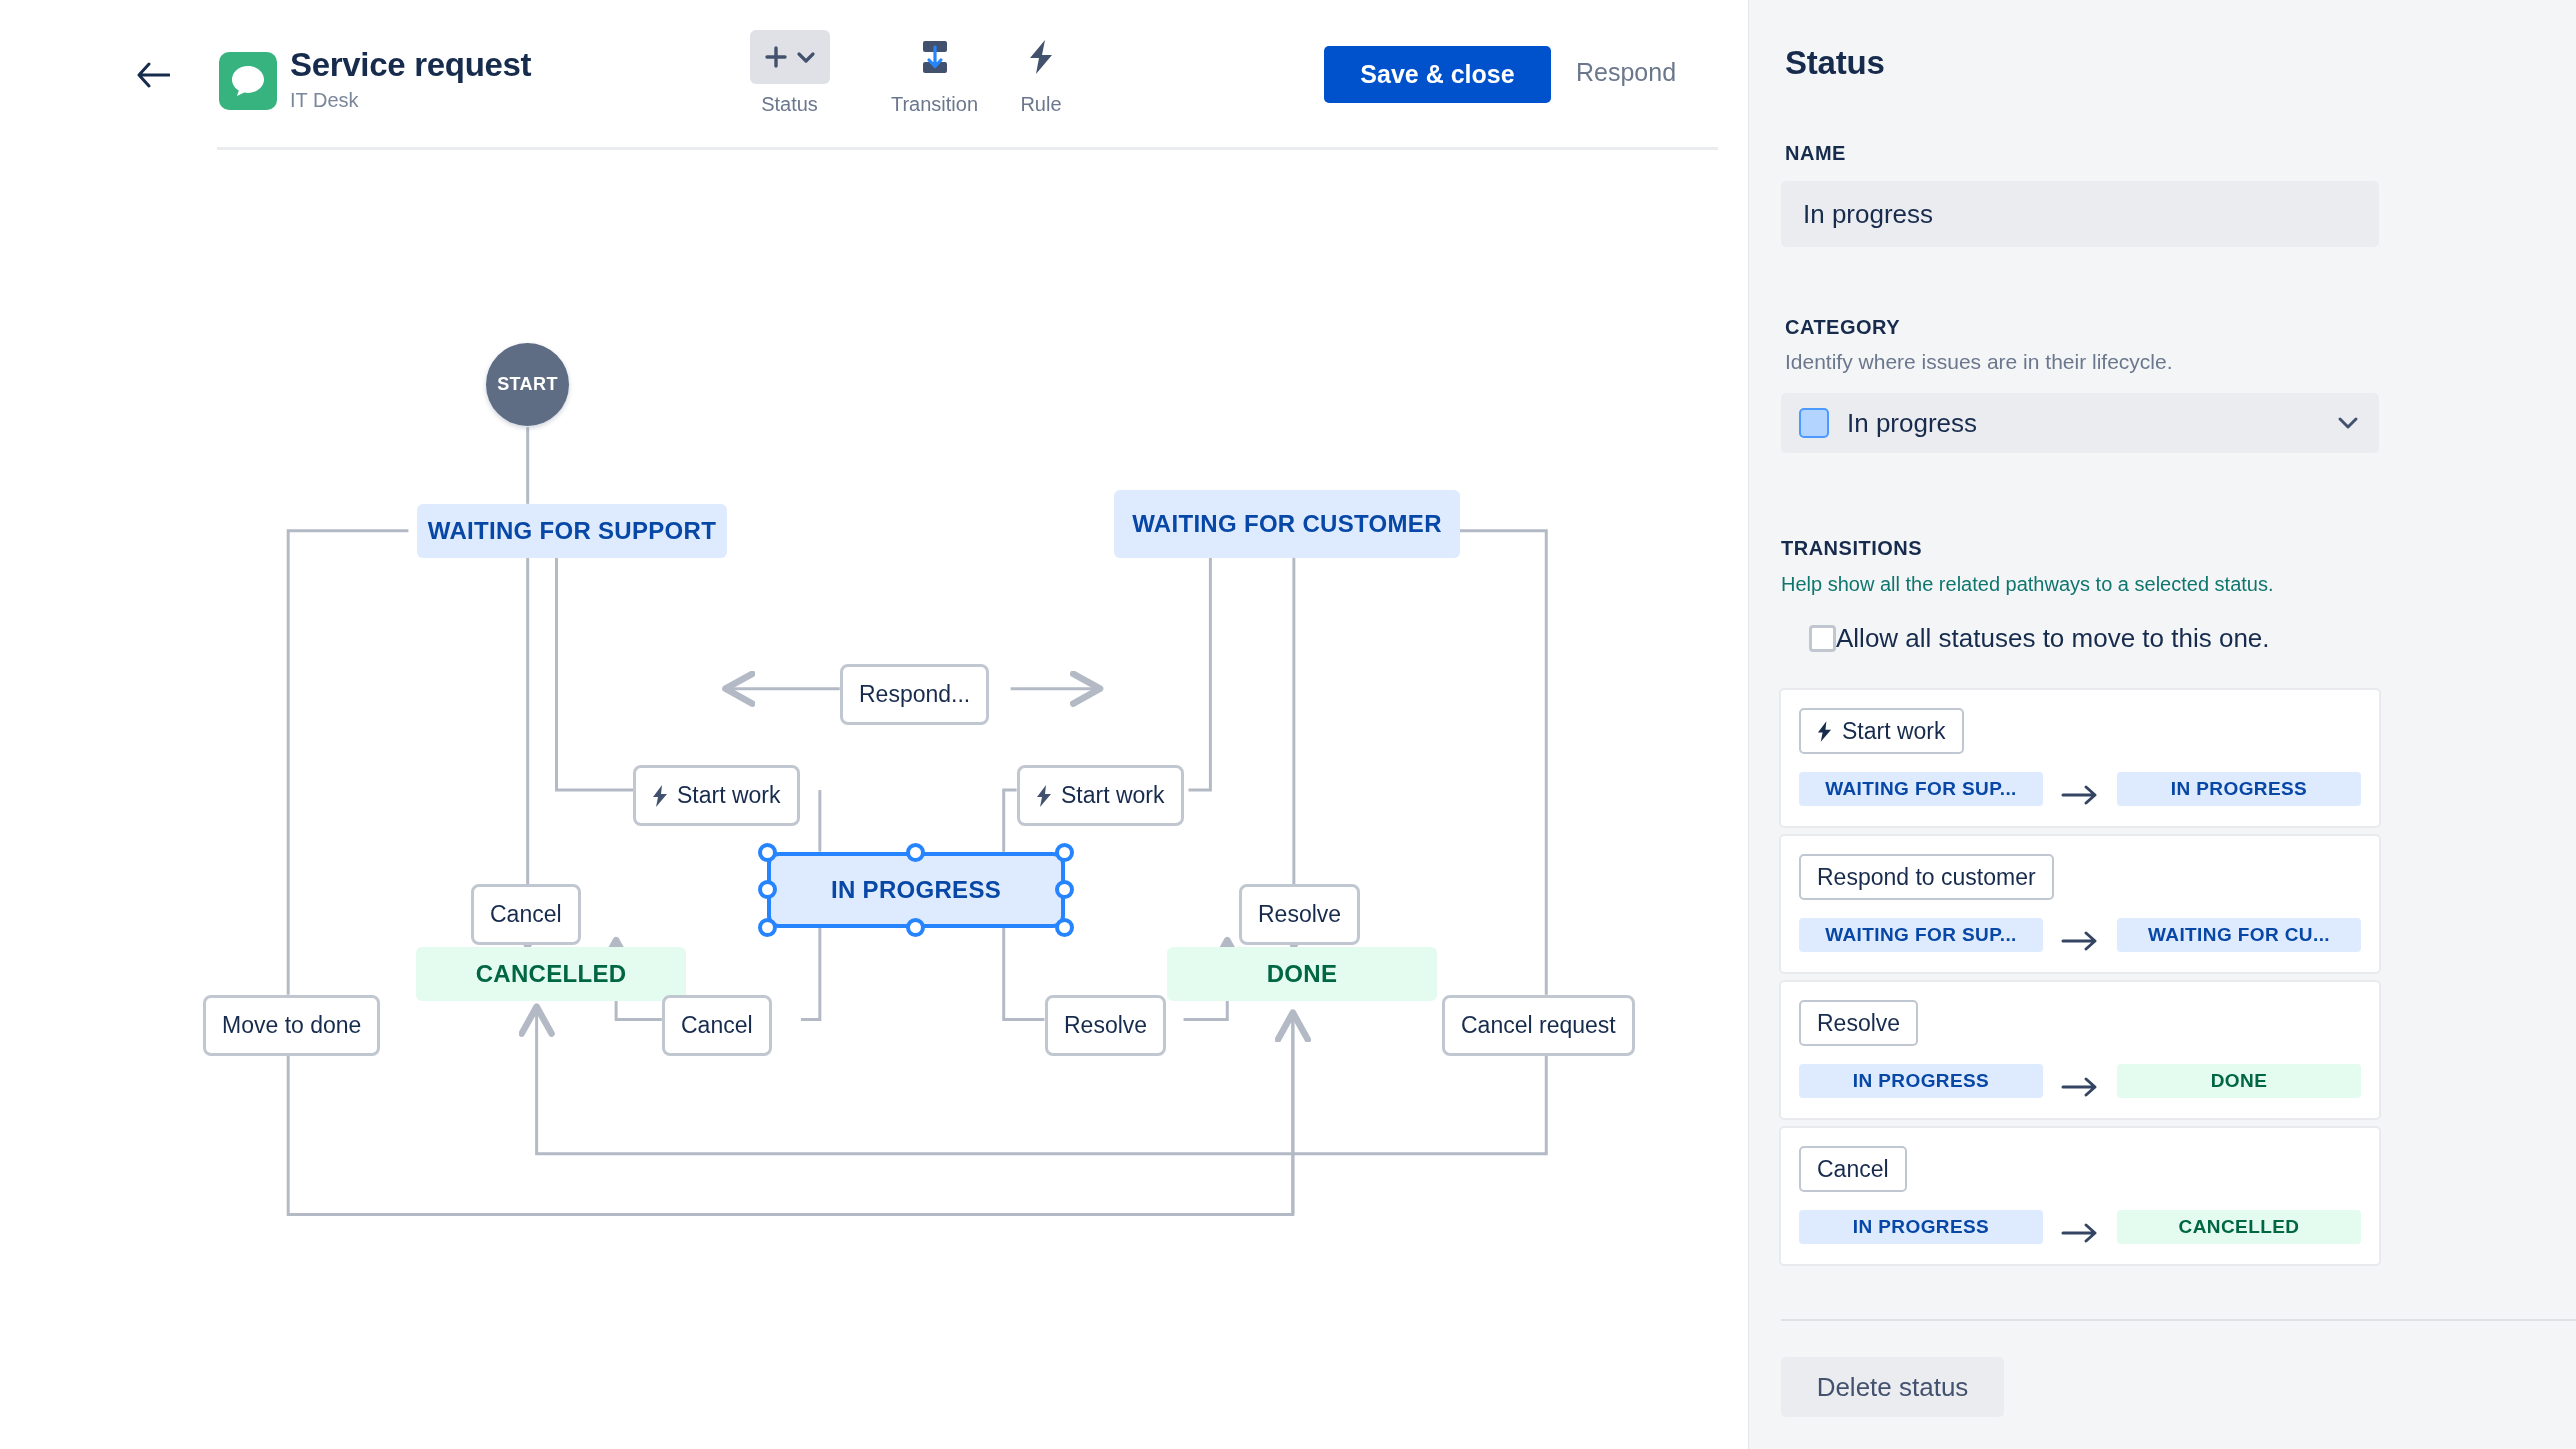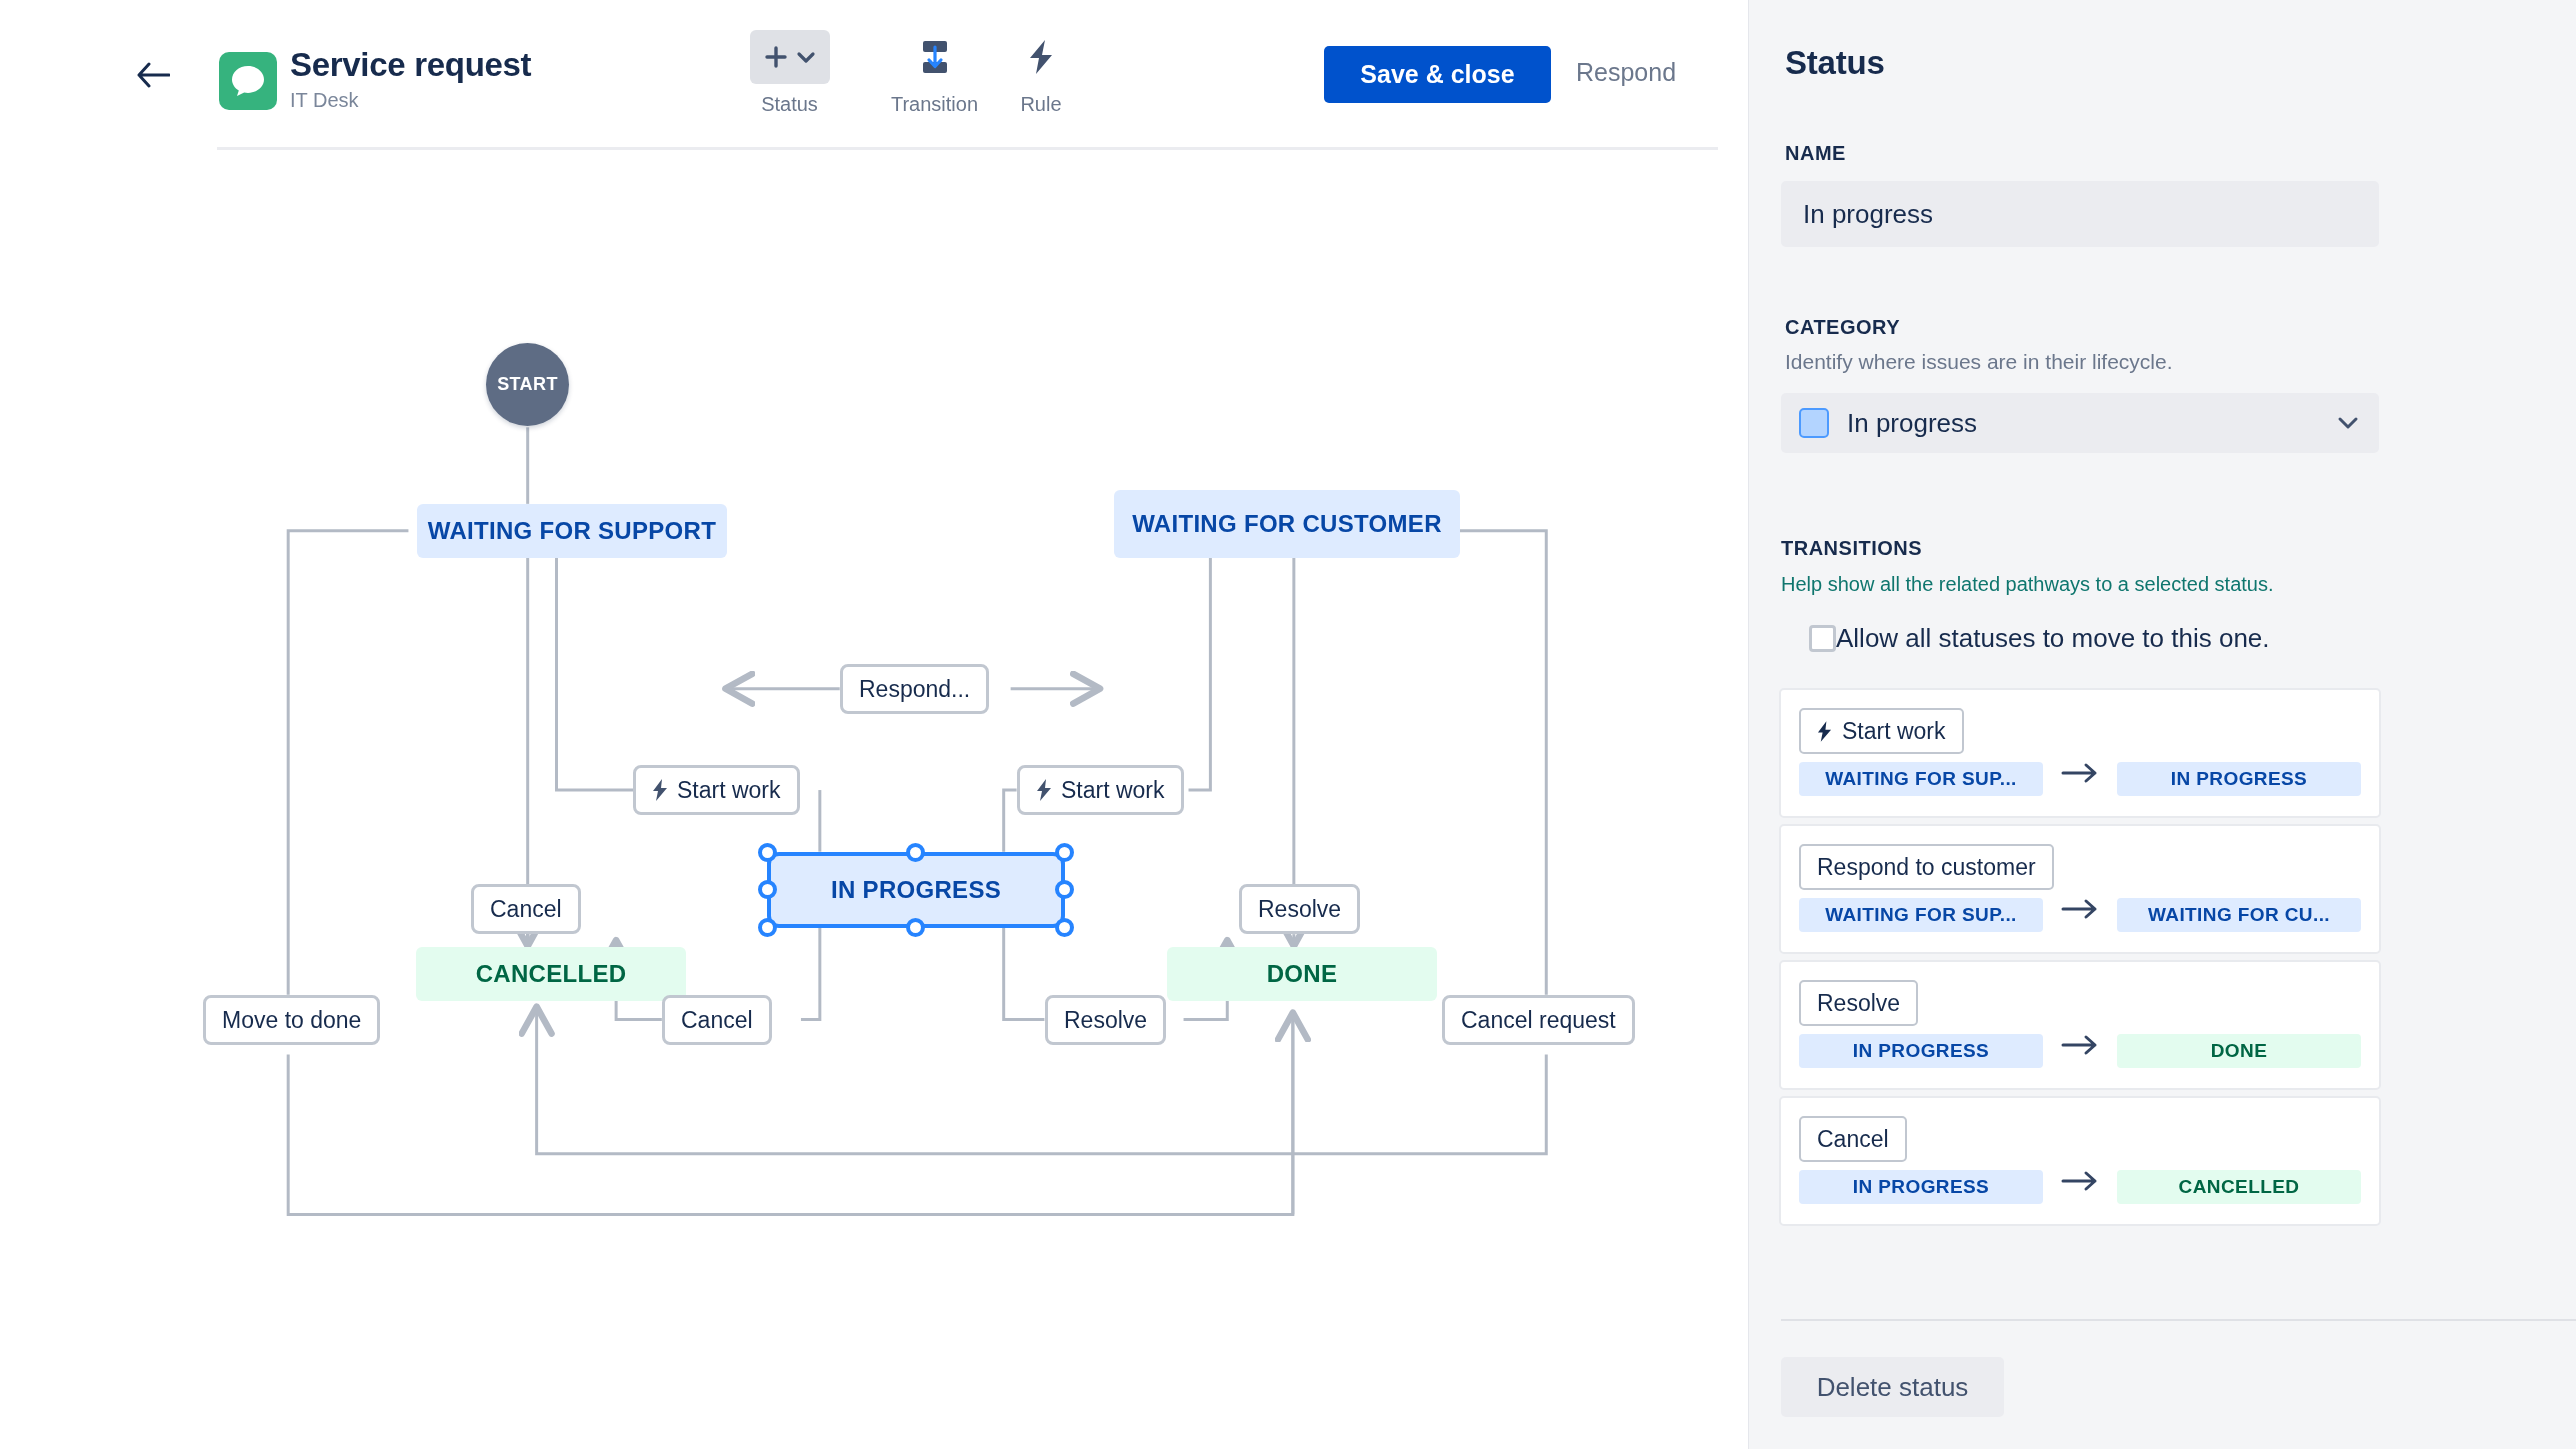--- a/index.html
+++ b/index.html
@@ -111,21 +111,21 @@
     position: absolute; width: 19px; height: 19px;
     border-radius: 50%; background: #ffffff;
     border: 4px solid #2684ff; box-sizing: border-box;
   }
 
   .edge-label {
     position: absolute;
     background: #ffffff;
     border: 3px solid #c1c7d0;
     border-radius: 8px;
-    height: 50px; padding: 12px 16px;
+    height: 61px; padding: 12px 16px;
     display: flex; align-items: center; justify-content: center; gap: 9px;
     font-size: 23px; color: #172b4d; white-space: nowrap;
   }
   .edge-label svg { display: block; flex: none; }
 
   #lbl-respond       { left: 840px;  top: 515px; }
   #lbl-startwork-1   { left: 633px;  top: 616px; }
   #lbl-startwork-2   { left: 1017px; top: 616px; }
   #lbl-cancel-1      { left: 471px;  top: 735px; }
   #lbl-resolve-1     { left: 1239px; top: 735px; }
@@ -198,21 +198,21 @@
     padding: 18px 18px 20px 18px; margin-bottom: 6px;
   }
   .transition-name {
     display: inline-flex; align-items: center; gap: 10px;
     border: 2px solid #c1c7d0; border-radius: 5px;
     height: 46px; padding: 0 16px;
     font-size: 23px; color: #172b4d; background: #ffffff;
     cursor: pointer;
   }
   .transition-flow {
-    display: flex; align-items: flex-start; margin-top: 8px;
+    display: flex; align-items: flex-end; margin-top: 18px;
   }
   .chip {
     height: 34px; border-radius: 4px;
     display: flex; align-items: center; justify-content: center;
     font-size: 19px; font-weight: bold; letter-spacing: 0.4px;
     width: 244px; flex: none;
   }
   .chip-blue { background: #deebff; color: #0747a6; }
   .chip-green { background: #e3fcef; color: #006644; }
   .flow-arrow { flex: 1; display: flex; align-items: center; justify-content: center; }

